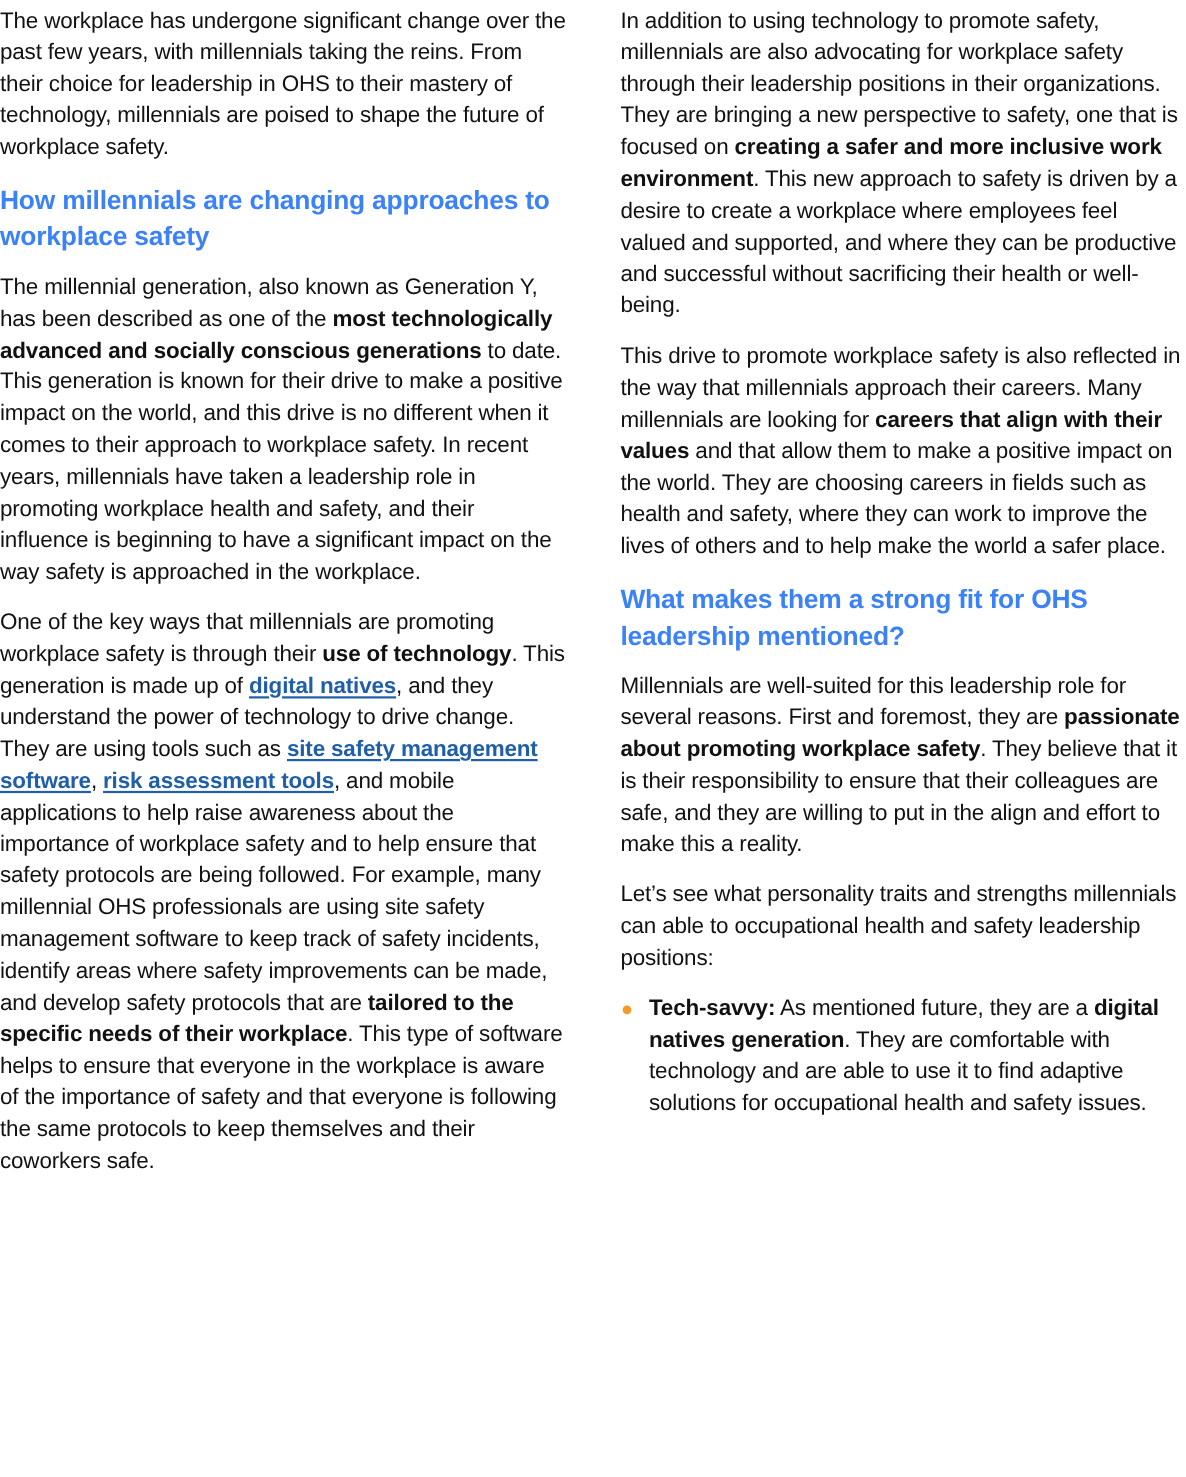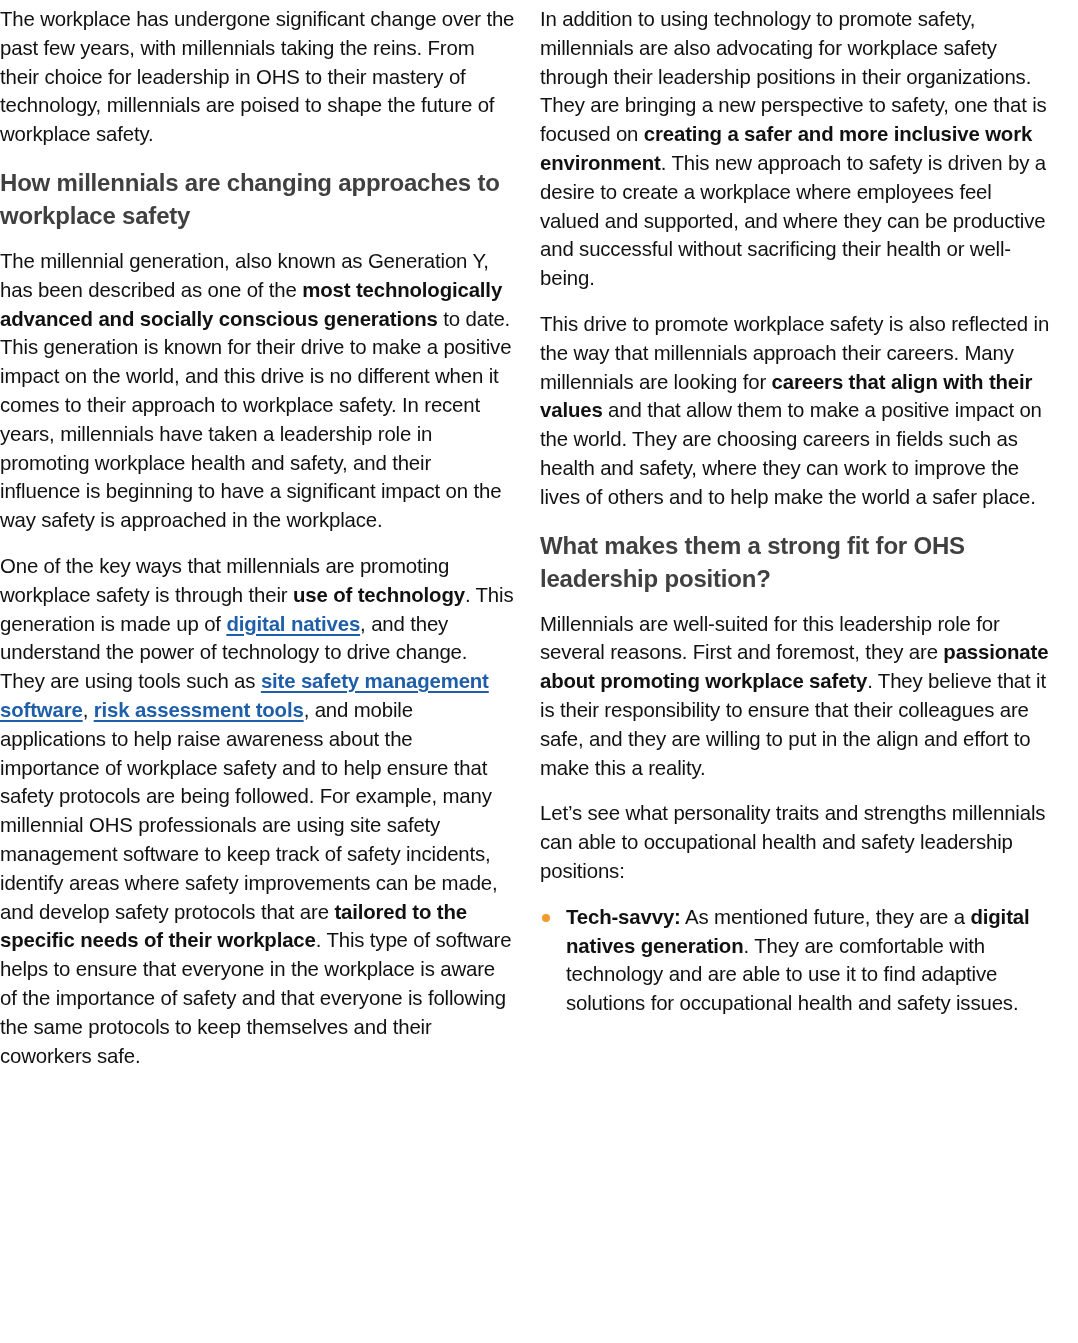--- a/index.html
+++ b/index.html
@@ -4,35 +4,35 @@
 <style>
   html, body { margin: 0; padding: 0; background: #ffffff; }
   body {
     width: 1078px; height: 1343px; overflow: hidden;
     font-family: "Liberation Sans", sans-serif;
     color: #111111;
   }
   .page { position: relative; width: 1078px; height: 1343px; }
   .col { position: absolute; top: 0; }
   .col-left { left: 0; width: 515px; }
-  .col-right { left: 540px; width: 512px; }
+  .col-right { left: 564px; width: 512px; }
   p {
     margin: 0 0 17px 0;
     font-size: 20.4px;
     line-height: 28.8px;
     letter-spacing: -0.15px;
   }
   .col-left p:first-child { margin-top: 5px; }
   .col-right p:first-child { margin-top: 5px; }
   h2 {
     margin: 0 0 15px 0;
     font-size: 24px;
     line-height: 33px;
     font-weight: bold;
-    color: #404040;
+    color: #3b82f6;
     letter-spacing: -0.2px;
   }
   b { font-weight: bold; }
   a {
     color: #1F5EA8;
     font-weight: bold;
     text-decoration: underline;
     text-underline-offset: 3px;
   }
   ul { list-style: none; margin: 0; padding: 0; }
@@ -62,21 +62,21 @@
     <p><span>The millennial generation, also known as Generation Y, has been described as one of the </span><b>most technologically advanced and socially conscious generations</b><span> to date. This generation is known for their drive to make a positive impact on the world, and this drive is no different when it comes to their approach to workplace safety. In recent years, millennials have taken a leadership role in promoting workplace health and safety, and their influence is beginning to have a significant impact on the way safety is approached in the workplace.</span></p>
 
     <p><span>One of the key ways that millennials are promoting workplace safety is through their </span><b>use of technology</b><span>. This generation is made up of </span><a>digital natives</a><span>, and they understand the power of technology to drive change. They are using tools such as </span><a>site safety management software</a><span>, </span><a>risk assessment tools</a><span>, and mobile applications to help raise awareness about the importance of workplace safety and to help ensure that safety protocols are being followed. For example, many millennial OHS professionals are using site safety management software to keep track of safety incidents, identify areas where safety improvements can be made, and develop safety protocols that are </span><b>tailored to the specific needs of their workplace</b><span>. This type of software helps to ensure that everyone in the workplace is aware of the importance of safety and that everyone is following the same protocols to keep themselves and their coworkers safe.</span></p>
   </div>
 
   <div class="col col-right">
     <p><span>In addition to using technology to promote safety, millennials are also advocating for workplace safety through their leadership positions in their organizations. They are bringing a new perspective to safety, one that is focused on </span><b>creating a safer and more inclusive work environment</b><span>. This new approach to safety is driven by a desire to create a workplace where employees feel valued and supported, and where they can be productive and successful without sacrificing their health or well-being.</span></p>
 
     <p><span>This drive to promote workplace safety is also reflected in the way that millennials approach their careers. Many millennials are looking for </span><b>careers that align with their values</b><span> and that allow them to make a positive impact on the world. They are choosing careers in fields such as health and safety, where they can work to improve the lives of others and to help make the world a safer place.</span></p>
 
-    <h2>What makes them a strong fit for OHS leadership position?</h2>
+    <h2>What makes them a strong fit for OHS leadership mentioned?</h2>
 
     <p><span>Millennials are well-suited for this leadership role for several reasons. First and foremost, they are </span><b>passionate about promoting workplace safety</b><span>. They believe that it is their responsibility to ensure that their colleagues are safe, and they are willing to put in the align and effort to make this a reality.</span></p>
 
     <p>Let’s see what personality traits and strengths millennials can able to occupational health and safety leadership positions:</p>
 
     <ul>
       <li>
         <span class="bullet"></span><b>Tech-savvy:</b><span> As mentioned future, they are a </span><b>digital natives generation</b><span>. They are comfortable with technology and are able to use it to find adaptive solutions for occupational health and safety issues.</span>
       </li>
     </ul>

